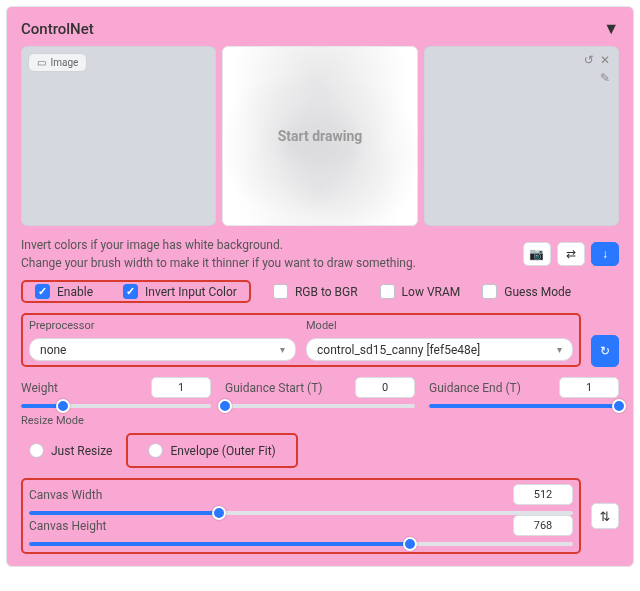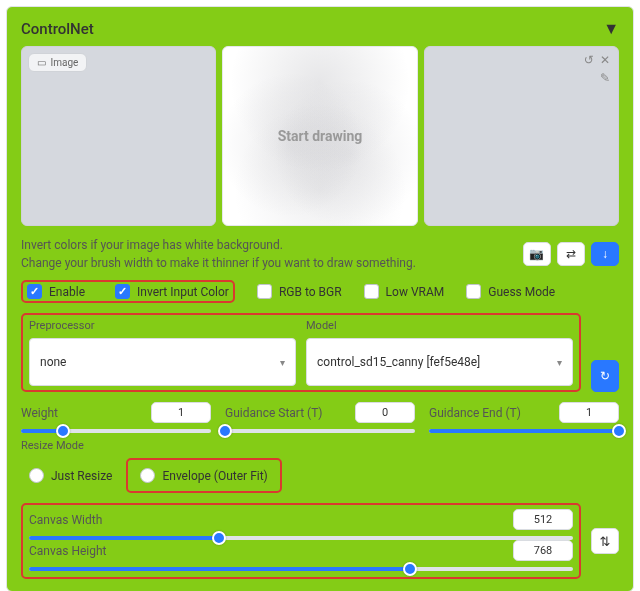--- a/index.html
+++ b/index.html
@@ -1,17 +1,17 @@
 <!DOCTYPE html>
 <html><head>
 <meta charset="utf-8">
 <style>
   * { box-sizing: border-box; margin: 0; padding: 0; }
   body { font-family: -apple-system, BlinkMacSystemFont, "Segoe UI", Roboto, sans-serif; font-size: 12px; color: #333; background: #fff; padding: 6px; }
-  .panel { border: 1px solid #e1e4e8; border-radius: 6px; padding: 12px 14px; background: #84cc16; }
+  .panel { border: 1px solid #e1e4e8; border-radius: 6px; padding: 12px 14px; background: #f9a8d4; }
   .title-row { display: flex; justify-content: space-between; align-items: center; margin-bottom: 8px; }
   .title-row h3 { font-size: 15px; font-weight: 500; color: #333; }
   .collapse { font-size: 16px; cursor: pointer; }
   .image-control { position: relative; display: flex; gap: 6px; margin-bottom: 10px; }
   .image-slot { flex: 1; height: 180px; border-radius: 6px; position: relative; overflow: hidden; }
   .left-slot { background: #d5d8de; border: 1px solid #cfd2d8; }
   .middle-slot { border: 1px solid #e6e8ec; background: #fff; display: flex; align-items: center; justify-content: center; }
   .right-slot { background: #d5d8de; border: 1px solid #cfd2d8; }
   .img-pill { position: absolute; top: 6px; left: 6px; border: 1px solid #d0d3d8; border-radius: 6px; padding: 3px 8px; font-size: 10px; color: #666; background: #f2f3f5; display: flex; align-items: center; gap: 4px; cursor: pointer; }
   .tr-icons { position: absolute; top: 6px; right: 8px; display: flex; gap: 6px; color: #888; font-size: 12px; }
@@ -29,42 +29,42 @@
   .sq-btn { width: 28px; height: 24px; border: 1px solid #d9dce1; border-radius: 5px; display: flex; align-items: center; justify-content: center; font-size: 12px; background: #fff; cursor: pointer; color: #333; }
   .sq-btn.primary { background: #2978ff; border-color: #2978ff; color: #fff; }
   .check-row { display: flex; gap: 22px; align-items: center; margin-bottom: 10px; flex-wrap: wrap; }
   .check-item { display: flex; align-items: center; gap: 7px; font-size: 12px; color: #333; cursor: pointer; }
   .chk { width: 15px; height: 15px; border: 1.5px solid #bfc4cc; border-radius: 3px; display: flex; align-items: center; justify-content: center; background: #fff; }
   .chk.checked { background: #2978ff; border-color: #2978ff; }
   .chk.checked::after { content: "✓"; color: #fff; font-size: 11px; font-weight: bold; }
   .input-row { display: flex; gap: 10px; align-items: flex-end; margin-bottom: 10px; }
   .field-block { flex: 1; }
   .field-label { font-size: 11px; color: #555; margin-bottom: 6px; }
-  .select-like { border: 1px solid #d9dce1; border-radius: 4px; padding: 7px 10px; font-size: 12px; color: #333; background: #fff; display: flex; justify-content: space-between; align-items: center; cursor: pointer; height: 48px; }
+  .select-like { border: 1px solid #d9dce1; border-radius: 10px; padding: 7px 10px; font-size: 12px; color: #333; background: #fff; display: flex; justify-content: space-between; align-items: center; cursor: pointer; height: 23px; }
   .chev { color: #888; font-size: 10px; }
   .slider-row { display: flex; gap: 14px; margin-bottom: 6px; flex-wrap: wrap; }
   .slider-block { flex: 1; min-width: 150px; }
   .slider-top { display: flex; justify-content: space-between; align-items: center; margin-bottom: 6px; }
   .slider-top .lbl { font-size: 12px; color: #555; }
   .slider-val { border: 1px solid #d9dce1; border-radius: 5px; padding: 3px 0; font-size: 11px; width: 60px; text-align: center; color:#333;background:#fff; }
   .track { position: relative; height: 4px; background: #dfe3e8; border-radius: 2px; }
   .fill { position: absolute; height: 4px; background: #2978ff; border-radius: 2px; left: 0; }
   .thumb { position: absolute; top: 50%; width: 14px; height: 14px; border-radius: 50%; background: #2978ff; transform: translate(-50%,-50%); border: 2px solid #fff; box-shadow: 0 0 2px rgba(0,0,0,0.3); }
   .resize-section { margin-top: 6px; margin-bottom: 10px; }
   .resize-options { display: flex; gap: 6px; align-items: center; flex-wrap: wrap; }
   .radio-item { display: flex; align-items: center; gap: 7px; font-size: 12px; color: #333; cursor: pointer; padding: 6px 8px; }
   .radio { width: 15px; height: 15px; border: 1.5px solid #bfc4cc; border-radius: 50%; position: relative; background: #fff; }
   .radio.selected { border-color: #2978ff; }
   .radio.selected::after { content: ""; position: absolute; top: 50%; left: 50%; transform: translate(-50%,-50%); width: 7px; height: 7px; border-radius: 50%; background: #2978ff; }
   .canvas-row { display: flex; gap: 10px; align-items: center; }
   .canvas-sliders { flex: 1; }
   .canvas-slot { }
   .swap-btn { width: 28px; height: 26px; border: 1px solid #d9dce1; border-radius: 5px; display: flex; align-items: center; justify-content: center; font-size: 13px; background: #fff; cursor: pointer; color: #333; }
   .red-box { border: 2px solid #d93a2f; border-radius: 5px; padding: 4px 6px; }
-  .red-box-inline { border: 2px solid #d93a2f; border-radius: 5px; padding: 2px 4px; display: inline-flex; }
+  .red-box-inline { border: 2px solid #d93a2f; border-radius: 5px; padding: 2px 12px; display: inline-flex; }
   .mb4 { margin-bottom: 6px; }
 </style>
 </head>
 <body>
 
 <div class="panel">
 
   <div class="title-row">
     <h3>ControlNet</h3>
     <div class="collapse">▼</div>

